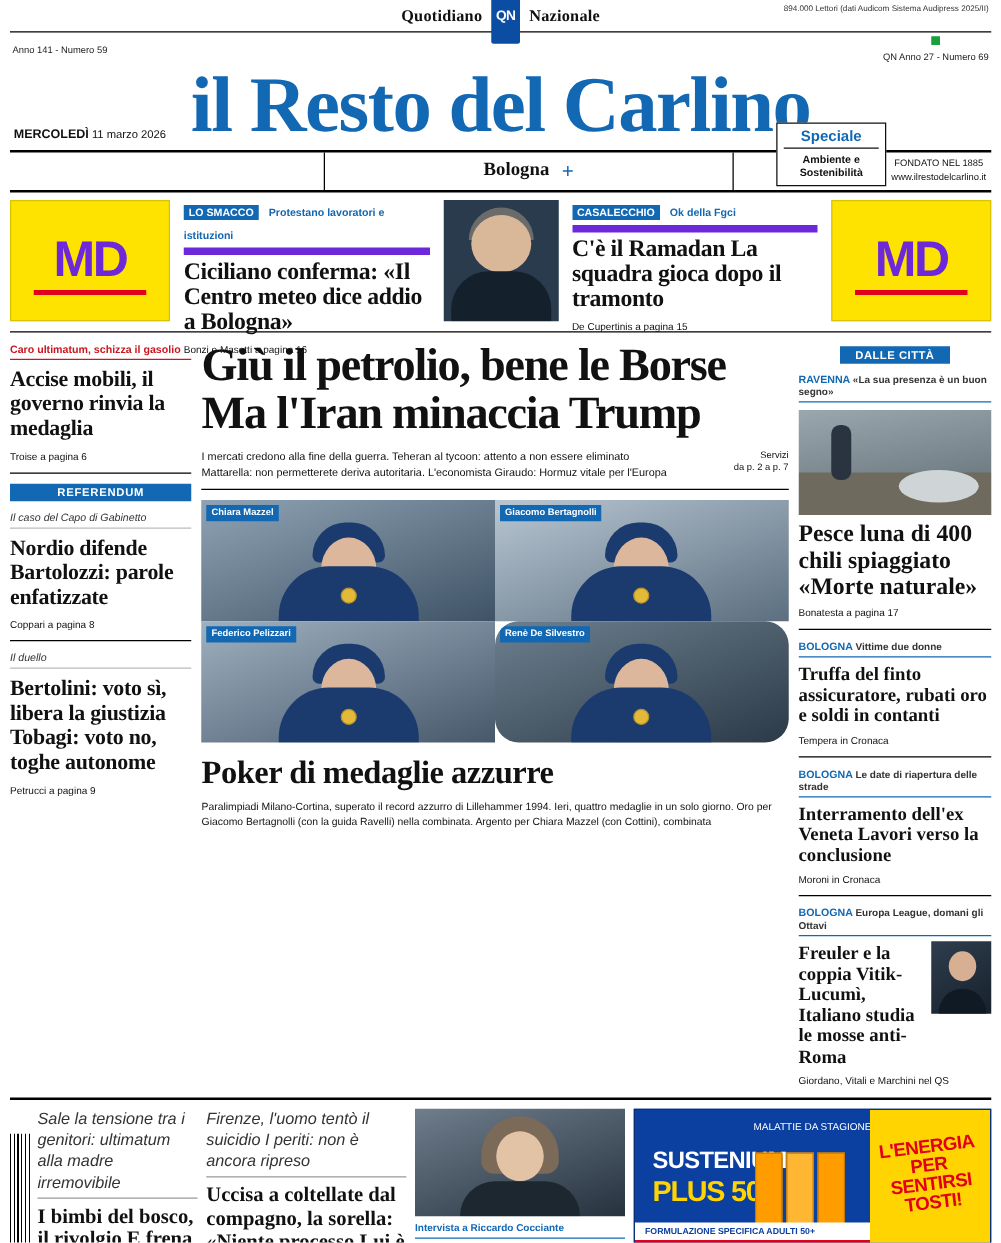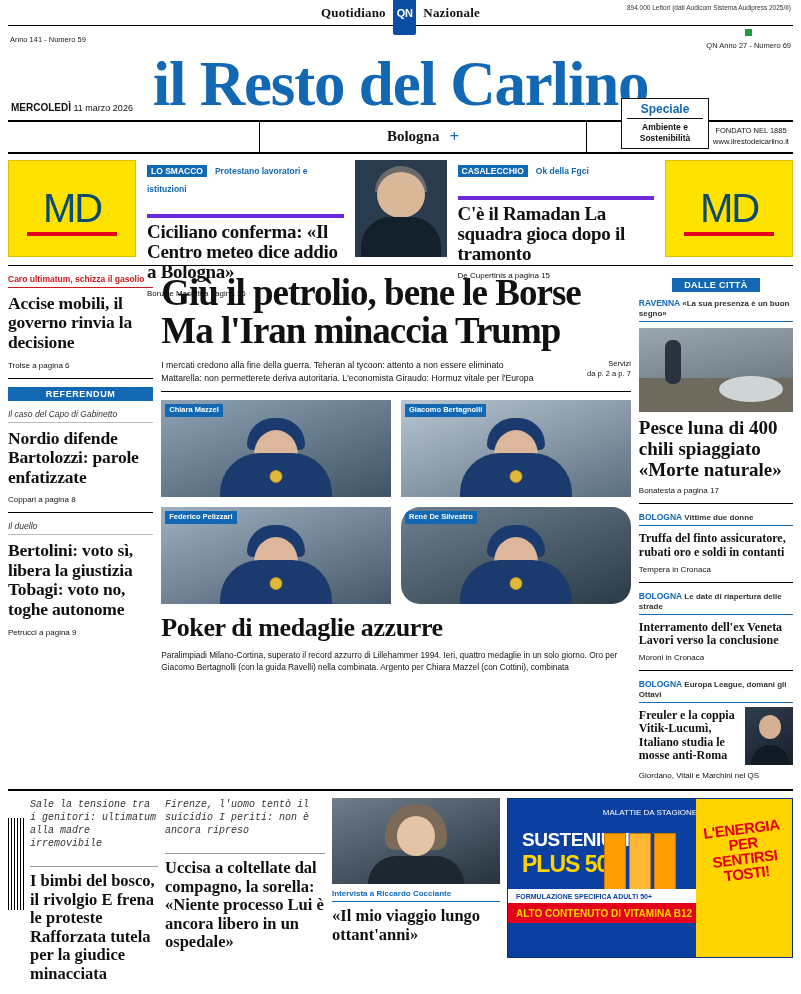--- a/index.html
+++ b/index.html
@@ -50,46 +50,46 @@
   .dateline .center { display:flex; align-items:center; gap:10px; font-family:"Liberation Serif", serif; font-size:15px; font-weight:bold; }
   .dateline .center .plus { font-size:17px; color:#1268b3; font-weight:bold;}
   .dateline .right { font-family:"Liberation Sans", sans-serif; font-size:7.5px; text-align:center; padding-right:4px; line-height:1.4; }
   .vline { width:1px; background:#000; height:100%; }
 
   
   .promorow { display:flex; gap:6px; border-bottom:1px solid #000; padding:6px 0 8px; height:112px; }
   .md-logo {
     width:128px; background:#ffe300; border:1px solid #d9c200; display:flex; align-items:center; justify-content:center; position:relative;
   }
-  .md-logo .md-text { font-family:"Liberation Sans", sans-serif; font-weight:normal; font-size:40px; color:#0c4a6e; letter-spacing:-2px;text-align:right; }
+  .md-logo .md-text { font-family:"Liberation Sans", sans-serif; font-weight:bold; font-size:40px; color:#6d28d9; letter-spacing:-2px;text-align:right; }
   .md-logo .md-bar { position:absolute; bottom:20px; left:18px; right:18px; height:4px; background:#e2001a; }
   .promo-col { flex:1; padding:0 5px; }
   .promo-kicker { font-family:"Liberation Sans", sans-serif; font-size:8.5px; font-weight:bold; color:#fff; background:#1268b3; display:inline-block; padding:1px 4px; }
-  .kicker-wrap { border-bottom:4px solid #6d28d9; padding-bottom:18px; margin-bottom:4px; }
+  .kicker-wrap { border-bottom:6px solid #6d28d9; padding-bottom:2px; margin-bottom:4px; }
   .kicker-plain { font-family:"Liberation Sans", sans-serif; font-size:8.5px; font-weight:bold; color:#1268b3; margin-left:4px; }
   .promo-head { font-family:"Liberation Serif", serif; font-weight:bold; font-size:19px; line-height:1.07; letter-spacing:-.3px; }
   .promo-by { font-family:"Liberation Sans", sans-serif; font-size:8px; margin-top:6px; }
   .promo-photo { width:92px; background:#2a3b4d; align-self:stretch; position:relative; overflow:hidden; }
   .promo-photo .face { position:absolute; left:22px; top:12px; width:48px; height:46px; border-radius:50%; background:#d9b89a; }
   .promo-photo .hair { position:absolute; left:20px; top:6px; width:52px; height:26px; border-radius:26px 26px 0 0; background:#6b6b6b; }
   .promo-photo .body { position:absolute; left:6px; bottom:0; width:80px; height:40px; background:#14202c; border-radius:30px 30px 0 0;}
 
   
   .maingrid { display:flex; gap:8px; padding-top:8px; }
   .col-left { width:146px; }
   .col-center { width:472px; }
   .col-right { width:155px; }
 
   .lead-head { font-family:"Liberation Serif", serif; font-weight:bold; font-size:37px; line-height:1.03; letter-spacing:-1px; }
   .lead-sub { font-family:"Liberation Sans", sans-serif; font-size:8.7px; line-height:1.45; margin-top:9px; position:relative; padding-right:46px;}
   .lead-ref { position:absolute; right:0; top:0; font-size:7.5px; text-align:right; line-height:1.3;}
   .hr-thin { border-top:1px solid #000; margin:7px 0 0; }
 
   
-  .montage { display:grid; grid-template-columns:1fr 1fr; grid-template-rows:97px 97px; gap:10px; margin-top:8px; }
+  .montage { display:grid; grid-template-columns:1fr 1fr; grid-template-rows:97px 97px; gap:0; margin-top:8px; }
   .ph { position:relative; overflow:hidden; background:#4a6780; }
   .ph .tag { position:absolute; left:4px; top:4px; background:#1268b3; color:#fff; font-family:"Liberation Sans", sans-serif; font-size:7.5px; font-weight:bold; padding:2px 4px; line-height:1.15; }
   .ph.p1 { background:linear-gradient(160deg,#8fa3b5,#3f5366); }
   .ph.p2 { background:linear-gradient(160deg,#b9c6d2,#5b6f80); }
   .ph.p3 { background:linear-gradient(160deg,#9fb0c0,#46596b); }
   .ph.p4 { background:linear-gradient(160deg,#6d7f8f,#2b3a47);border-radius:19px; }
   .ph .head { position:absolute; width:44px; height:50px; border-radius:50% 50% 45% 45%; background:#dcb79b; left:50%; top:30px; transform:translateX(-50%); }
   .ph .helmet { position:absolute; width:58px; height:32px; border-radius:29px 29px 6px 6px; background:#1b3b6f; left:50%; top:18px; transform:translateX(-50%); }
   .ph .torso { position:absolute; bottom:0; left:50%; transform:translateX(-50%); width:112px; height:44px; background:#1b3b6f; border-radius:40px 40px 0 0;}
   .ph .medal { position:absolute; bottom:14px; left:50%; transform:translateX(-50%); width:13px; height:13px; border-radius:50%; background:#e3b93a; border:1px solid #b2902a;}
@@ -110,35 +110,35 @@
   
   .dalle-città { text-align:center; }
   .dc-badge { display:inline-block; background:#1268b3; color:#fff; font-family:"Liberation Sans", sans-serif; font-size:9px; font-weight:bold; padding:2px 12px; letter-spacing:.4px; }
   .rc-kicker { font-family:"Liberation Sans", sans-serif; font-size:8.5px; font-weight:bold; color:#1268b3; border-bottom:1px solid #1268b3; padding-bottom:3px; margin-top:6px;}
   .rc-kicker .plain { color:#333; font-weight:bold; font-size:8px; }
   .rc-photo { width:100%; height:84px; background:linear-gradient(170deg,#9aa7ae,#5d6a72); margin-top:6px; position:relative; overflow:hidden;}
   .rc-photo .sand { position:absolute; left:0; right:0; bottom:0; height:34px; background:#6f6a5e; }
   .rc-photo .fish { position:absolute; left:52%; bottom:10px; width:64px; height:26px; background:#cfd4d6; border-radius:50%; }
   .rc-photo .person { position:absolute; left:26px; top:12px; width:16px; height:44px; background:#2a3440; border-radius:7px; }
   .rc-head { font-family:"Liberation Serif", serif; font-weight:bold; font-size:19px; line-height:1.1; margin-top:6px; }
-  .rc-head.sm { font-size:12px; }
+  .rc-head.sm { font-size:15px; }
   .rc-by { font-family:"Liberation Sans", sans-serif; font-size:8px; margin-top:6px; }
   .rc-photo2 { width:100%; height:66px; background:linear-gradient(150deg,#2f3d4d,#17212c); margin-top:6px; position:relative; overflow:hidden;}
   .rc-photo2 .h { position:absolute; left:58px; top:10px; width:34px; height:36px; border-radius:50%; background:#d7b093;}
   .rc-photo2 .b { position:absolute; left:34px; bottom:0; width:84px; height:26px; background:#0f1a24; border-radius:24px 24px 0 0;}
 
   
   .bottomband { display:flex; gap:7px; border-top:2px solid #000; margin-top:9px; padding-top:7px; }
   .bc { }
   .bc1 { width:150px; display:flex; gap:5px;}
   .barcode { width:17px; height:92px; background:repeating-linear-gradient(90deg,#000 0 1px,#fff 1px 3px,#000 3px 4px,#fff 4px 6px); align-self:flex-start; margin-top:20px;}
   .bc2 { width:160px; }
   .bc3 { width:168px; }
   .bc4 { flex:1; }
-  .bb-kicker { font-family:Liberation Mono, monospace; font-size:10px; font-style:italic; color:#333; border-bottom:1px solid #999; padding-bottom:16px; line-height:1.3;}
+  .bb-kicker { font-family:Liberation Sans, sans-serif; font-size:13px; font-style:italic; color:#333; border-bottom:1px solid #999; padding-bottom:3px; line-height:1.3;}
   .bb-head { font-family:"Liberation Serif", serif; font-weight:bold; font-size:16.5px; line-height:1.12; margin-top:5px; }
   .bb-photo { width:100%; height:86px; background:linear-gradient(160deg,#6f7d8c,#26323e); position:relative; overflow:hidden;}
   .bb-photo .hair { position:absolute; left:50%; transform:translateX(-50%); top:6px; width:62px; height:46px; background:#7b6a58; border-radius:31px 31px 10px 10px;}
   .bb-photo .face { position:absolute; left:50%; transform:translateX(-50%); top:18px; width:38px; height:40px; background:#e2c3a6; border-radius:50%;}
   .bb-photo .suit { position:absolute; left:50%; transform:translateX(-50%); bottom:0; width:96px; height:28px; background:#1d2730; border-radius:30px 30px 0 0;}
   .bb-cap { font-family:"Liberation Sans", sans-serif; font-size:8px; color:#1268b3; font-weight:bold; margin-top:5px; border-bottom:1px solid #1268b3; padding-bottom:3px;}
 
   
   .advert { width:100%; height:160px; background:#0b3fa0; position:relative; overflow:hidden; border:1px solid #092f78;}
   .advert .topbar { height:26px; background:#0b3fa0; color:#fff; font-family:"Liberation Sans", sans-serif; font-size:8px; display:flex; align-items:center; justify-content:center; gap:6px;}
@@ -233,21 +233,21 @@
     <div class="md-logo">
       <span class="md-text">MD</span>
       <span class="md-bar"></span>
     </div>
   </div>
 
   <div class="maingrid">
 
     <div class="col-left">
       <div class="lc-kicker">Caro ultimatum, schizza il gasolio</div>
-      <div class="lc-head">Accise mobili, il governo rinvia la decisione</div>
+      <div class="lc-head">Accise mobili, il governo rinvia la medaglia</div>
       <div class="lc-by">Troise a pagina 6</div>
       <div class="sep"></div>
       <div class="ref-badge">REFERENDUM</div>
       <div class="lc-sub">Il caso del Capo di Gabinetto</div>
       <div class="lc-head">Nordio difende Bartolozzi: parole enfatizzate</div>
       <div class="lc-by">Coppari a pagina 8</div>
       <div class="sep"></div>
       <div class="lc-sub">Il duello</div>
       <div class="lc-head">Bertolini: voto sì, libera la giustizia Tobagi: voto no, toghe autonome</div>
       <div class="lc-by">Petrucci a pagina 9</div>

